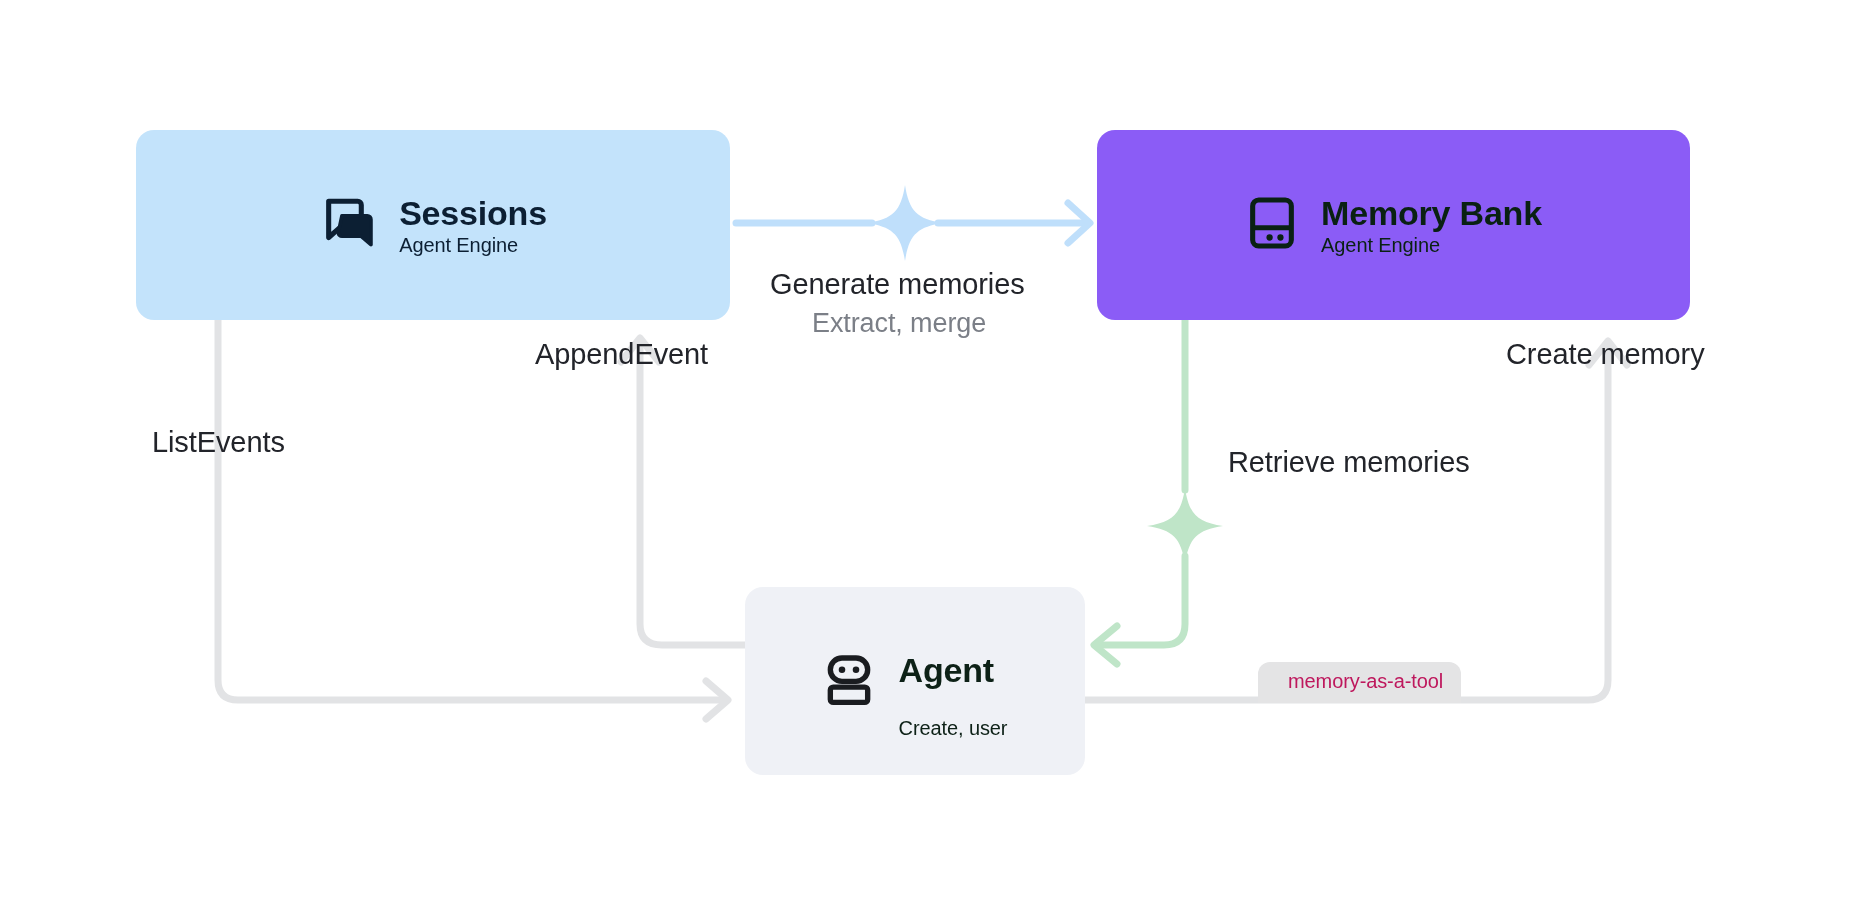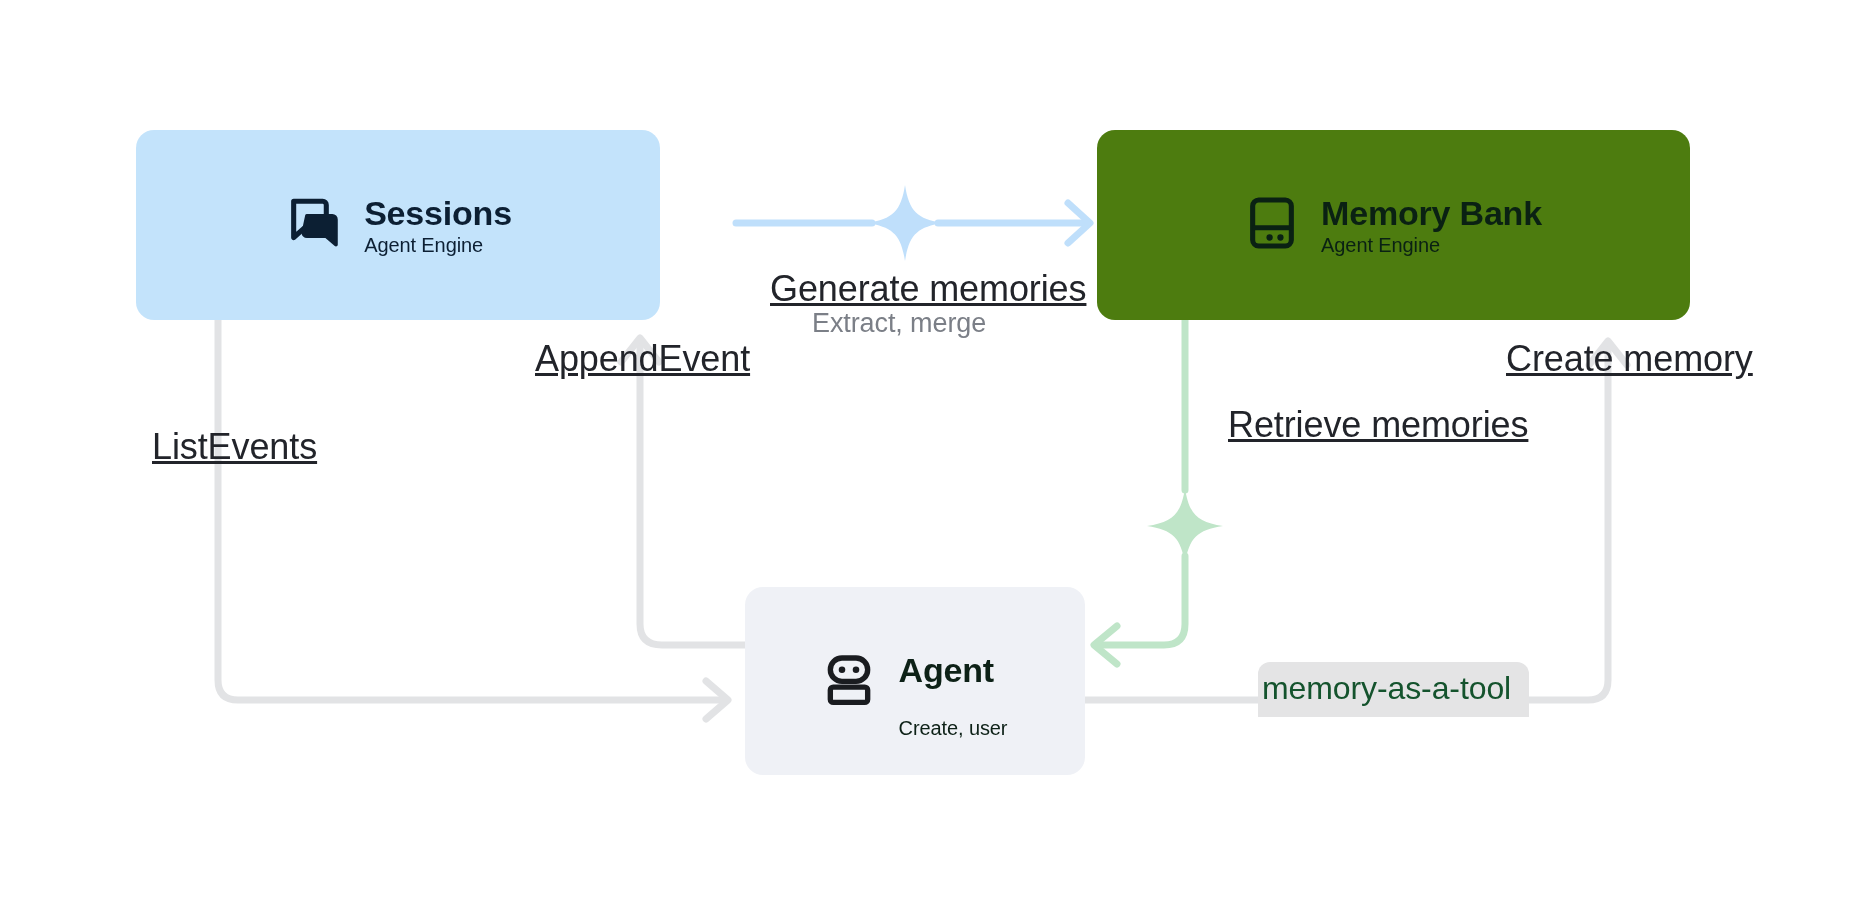--- a/index.html
+++ b/index.html
@@ -60,82 +60,81 @@
     font-size: 20px;
     font-weight: 400;
     letter-spacing: -0.1px;
     white-space: nowrap;
     margin-top: 2px;
   }
 
   #node-sessions {
     left: 136px;
     top: 130px;
-    width: 524px;
+    width: 594px;
     height: 190px;
     background: #c3e3fb;
   }
   #node-sessions .node-title,
   #node-sessions .node-sub { color: #0c1f33; }
 
   #node-memory-bank {
     left: 1097px;
     top: 130px;
     width: 593px;
     height: 190px;
-    background: #4d7c0f;
+    background: #8b5cf6;
   }
   #node-memory-bank .node-title,
   #node-memory-bank .node-sub { color: #0a2113; }
 
   #node-agent {
     left: 745px;
     top: 587px;
     width: 340px;
     height: 188px;
     background: #eff1f6;
   }
   #node-agent .node-title,
   #node-agent .node-sub { color: #0d2117; margin-top: 28px; }
   #node-agent .node-inner { gap: 24px; }
 
   
   .edge-label {
     position: absolute;
-    font-size: 36px;
+    font-size: 29px;
     color: #22242a;
     white-space: nowrap;
     letter-spacing: -0.1px;
-    text-decoration: underline;
   }
   .edge-sublabel {
     position: absolute;
     font-size: 27px;
     color: #7b7f87;
     white-space: nowrap;
     letter-spacing: -0.1px;
   }
 
   #label-generate       { left: 770px;  top: 268px; }
   #sublabel-generate    { left: 812px;  top: 308px; }
   #label-append-event   { left: 535px;  top: 338px; }
   #label-list-events    { left: 152px;  top: 426px; }
   #label-create-memory  { left: 1506px; top: 338px; }
-  #label-retrieve       { left: 1228px; top: 404px; }
+  #label-retrieve       { left: 1228px; top: 446px; }
 
   
   #tag-memory-as-a-tool {
     position: absolute;
     left: 1258px;
     top: 662px;
-    padding: 8px 18px 10px 4px;
+    padding: 8px 18px 10px 30px;
     background: #e4e4e5;
     border-radius: 12px 12px 0 0;
-    font-size: 32px;
-    color: #14532d;
+    font-size: 20px;
+    color: #be185d;
     letter-spacing: -0.1px;
     white-space: nowrap;
   }
 </style>
 </head>
 <body>
 
 <div id="canvas">
 
   <svg id="edges" viewBox="0 0 1860 904" width="1860" height="904" fill="none" xmlns="http://www.w3.org/2000/svg">

